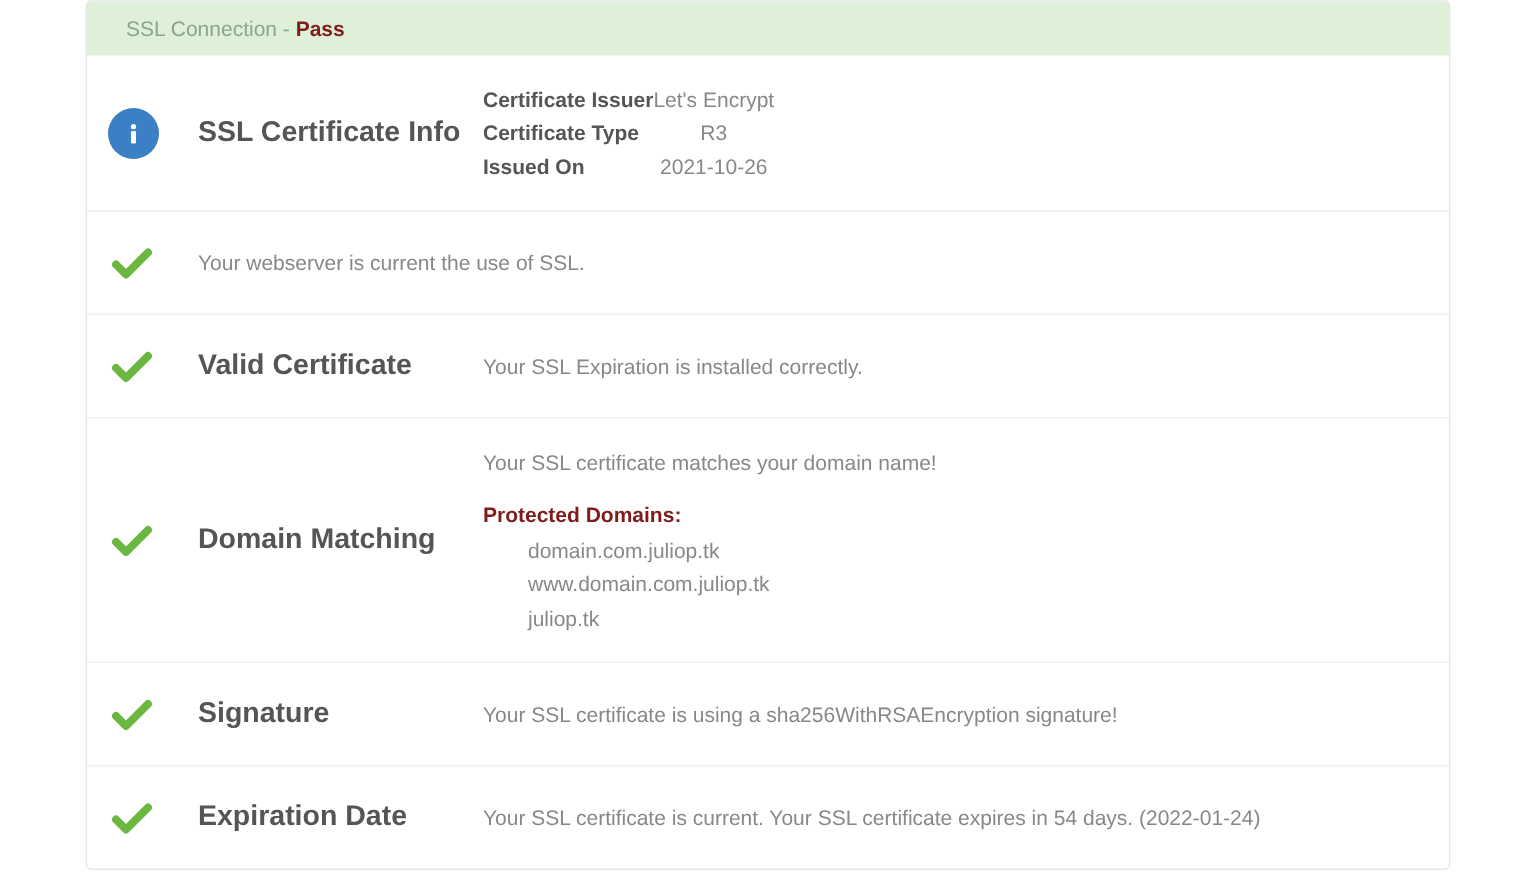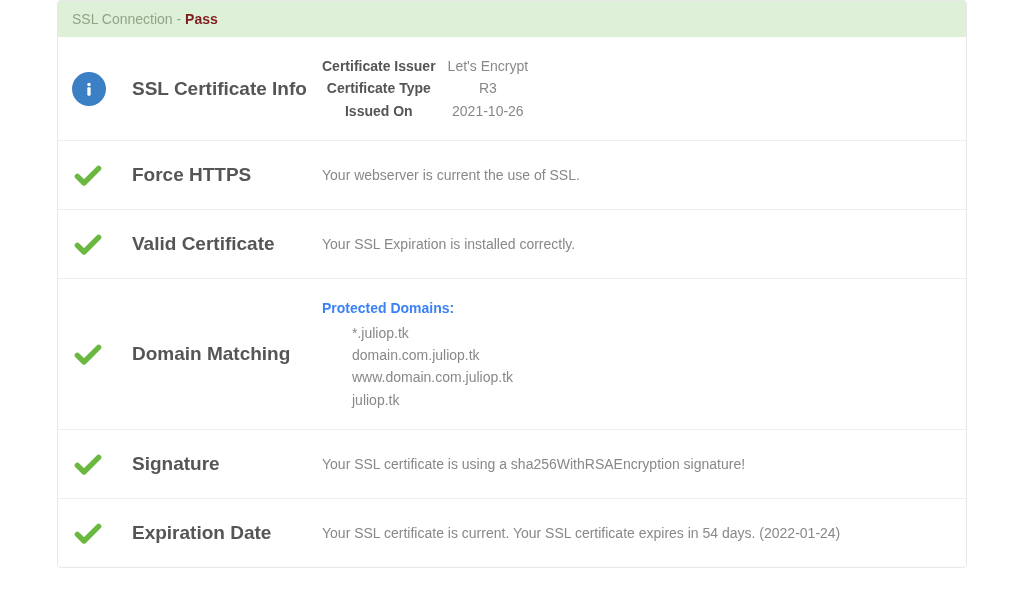--- a/index.html
+++ b/index.html
@@ -16,21 +16,21 @@
       border-radius: 4px;
       overflow: hidden;
       background: #fff;
     }
     .panel-header {
       background: #dff0d8;
       color: #7b9c70;
       font-size: 14px;
       padding: 10px 14px;
     }
-    .panel-header .title { color: #8da589; }
+    .panel-header .title { color: #8da589; margin-left: 12px; }
     .panel-header .status { font-weight: 600; color: #7f1d1d; }
     .row {
       display: flex;
       align-items: center;
       padding: 18px 14px;
       border-bottom: 1px solid #eee;
     }
     .row:last-child { border-bottom: none; }
     .icon-cell {
       width: 60px;
@@ -47,37 +47,36 @@
     .value-cell {
       flex: 1;
       font-size: 14px;
       color: #888;
       line-height: 1.6;
     }
     .kv-table { display: table; }
     .kv-row { display: table-row; }
     .kv-key {
       display: table-cell;
-      text-align: center;
+      text-align: left;
       font-weight: 600;
       color: #555;
-      padding-right: 12px;
       font-size: 14px;
       white-space: nowrap;
     }
     .kv-val {
       display: table-cell;
       text-align: center;
       color: #888;
       font-size: 14px;
     }
     .domains-label {
       font-weight: 600;
-      color: #3b82f6;
-      margin-top: 0;
+      color: #7f1d1d;
+      margin-top: 12px;
     }
     .domains-list {
       padding-left: 30px;
       margin-top: 2px;
     }
     .domains-list div {
       line-height: 1.6;
     }
     .info-icon-circle {
       width: 34px;
@@ -128,21 +127,20 @@
   </div>
 
   <div class="row">
     <div class="icon-cell">
       <span class="check-icon">
         <svg viewBox="0 0 24 24" fill="none" stroke="#6bb841" stroke-width="4" stroke-linecap="round" stroke-linejoin="round">
             <polyline points="4 13 9 18 20 7"></polyline>
           </svg>
       </span>
     </div>
-    <div class="label-cell">Force HTTPS</div>
     <div class="value-cell">Your webserver is current the use of SSL.</div>
   </div>
 
   <div class="row">
     <div class="icon-cell">
       <span class="check-icon">
         <svg viewBox="0 0 24 24" fill="none" stroke="#6bb841" stroke-width="4" stroke-linecap="round" stroke-linejoin="round">
             <polyline points="4 13 9 18 20 7"></polyline>
           </svg>
       </span>
@@ -154,23 +152,23 @@
   <div class="row">
     <div class="icon-cell">
       <span class="check-icon">
         <svg viewBox="0 0 24 24" fill="none" stroke="#6bb841" stroke-width="4" stroke-linecap="round" stroke-linejoin="round">
             <polyline points="4 13 9 18 20 7"></polyline>
           </svg>
       </span>
     </div>
     <div class="label-cell">Domain Matching</div>
     <div class="value-cell">
+      <div>Your SSL certificate matches your domain name!</div>
       <div class="domains-label">Protected Domains:</div>
       <div class="domains-list">
-        <div>*.juliop.tk</div>
         <div>domain.com.juliop.tk</div>
         <div>www.domain.com.juliop.tk</div>
         <div>juliop.tk</div>
       </div>
     </div>
   </div>
 
   <div class="row">
     <div class="icon-cell">
       <span class="check-icon">

